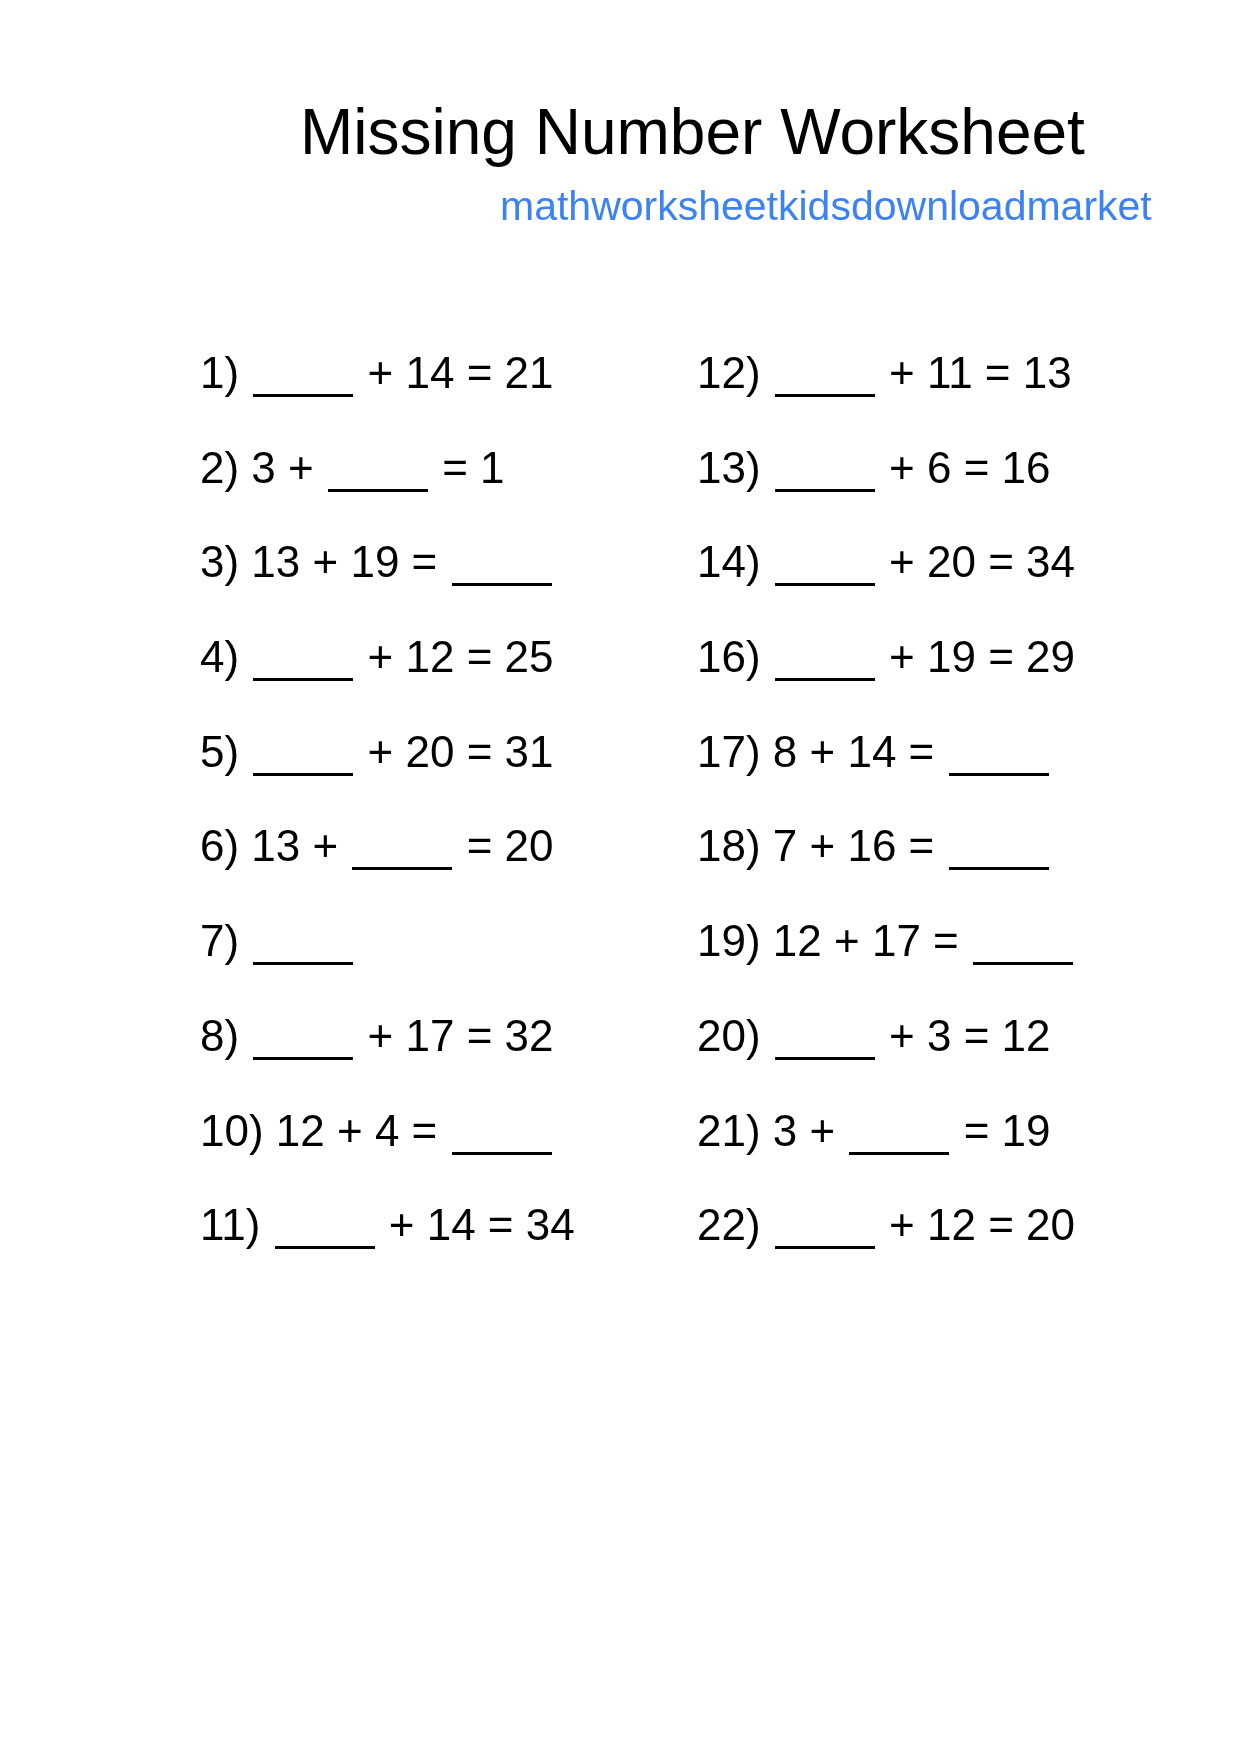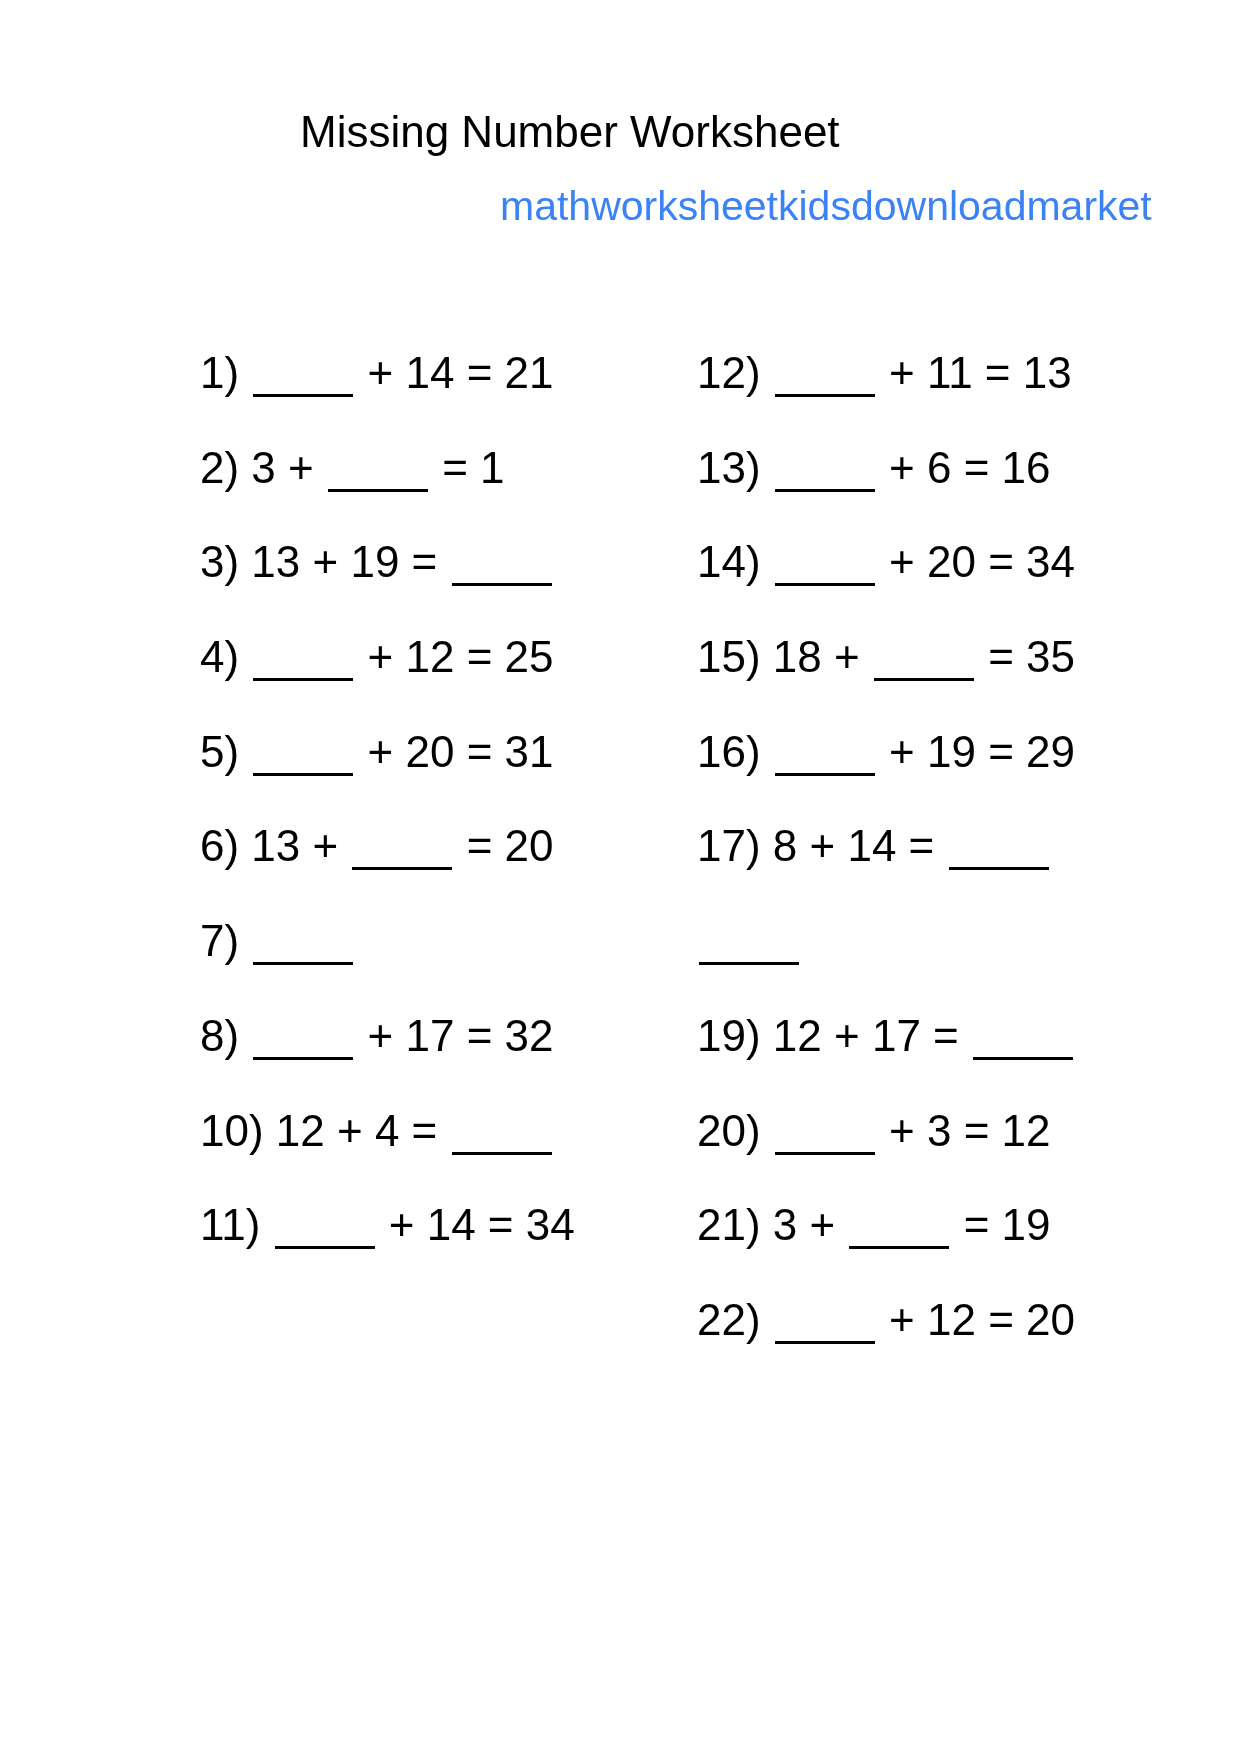--- a/index.html
+++ b/index.html
@@ -12,21 +12,21 @@
     height: 1754px;
     position: relative;
     overflow: hidden;
     font-family: "Liberation Sans", sans-serif;
     color: #000000;
   }
   .title {
     position: absolute;
     left: 300px;
     top: 100px;
-    font-size: 44px;
+    font-size: 64px;
     line-height: 64px;
     white-space: nowrap;
     color: #000;
   }
   .subtitle {
     position: absolute;
     left: 500px;
     top: 182px;
     font-size: 41px;
     line-height: 48px;
@@ -127,34 +127,30 @@
         <span class="seg-text">13) </span>
         <span class="blank"></span>
         <span class="seg-text"> + 6 = 16</span>
       </div>
       <div class="problem">
         <span class="seg-text">14) </span>
         <span class="blank"></span>
         <span class="seg-text"> + 20 = 34</span>
       </div>
       <div class="problem">
-        <span class="seg-text">15) 18 + </span>
-        <span class="blank"></span>
-        <span class="seg-text"> = 35</span>
-      </div>
-      <div class="problem">
         <span class="seg-text">16) </span>
         <span class="blank"></span>
         <span class="seg-text"> + 19 = 29</span>
       </div>
       <div class="problem">
         <span class="seg-text">17) 8 + 14 = </span>
         <span class="blank"></span>
       </div>
       <div class="problem">
+        <span class="seg-text">18) 7 + 16 = </span>
         <span class="blank"></span>
       </div>
       <div class="problem">
         <span class="seg-text">19) 12 + 17 = </span>
         <span class="blank"></span>
       </div>
       <div class="problem">
         <span class="seg-text">20) </span>
         <span class="blank"></span>
         <span class="seg-text"> + 3 = 12</span>

